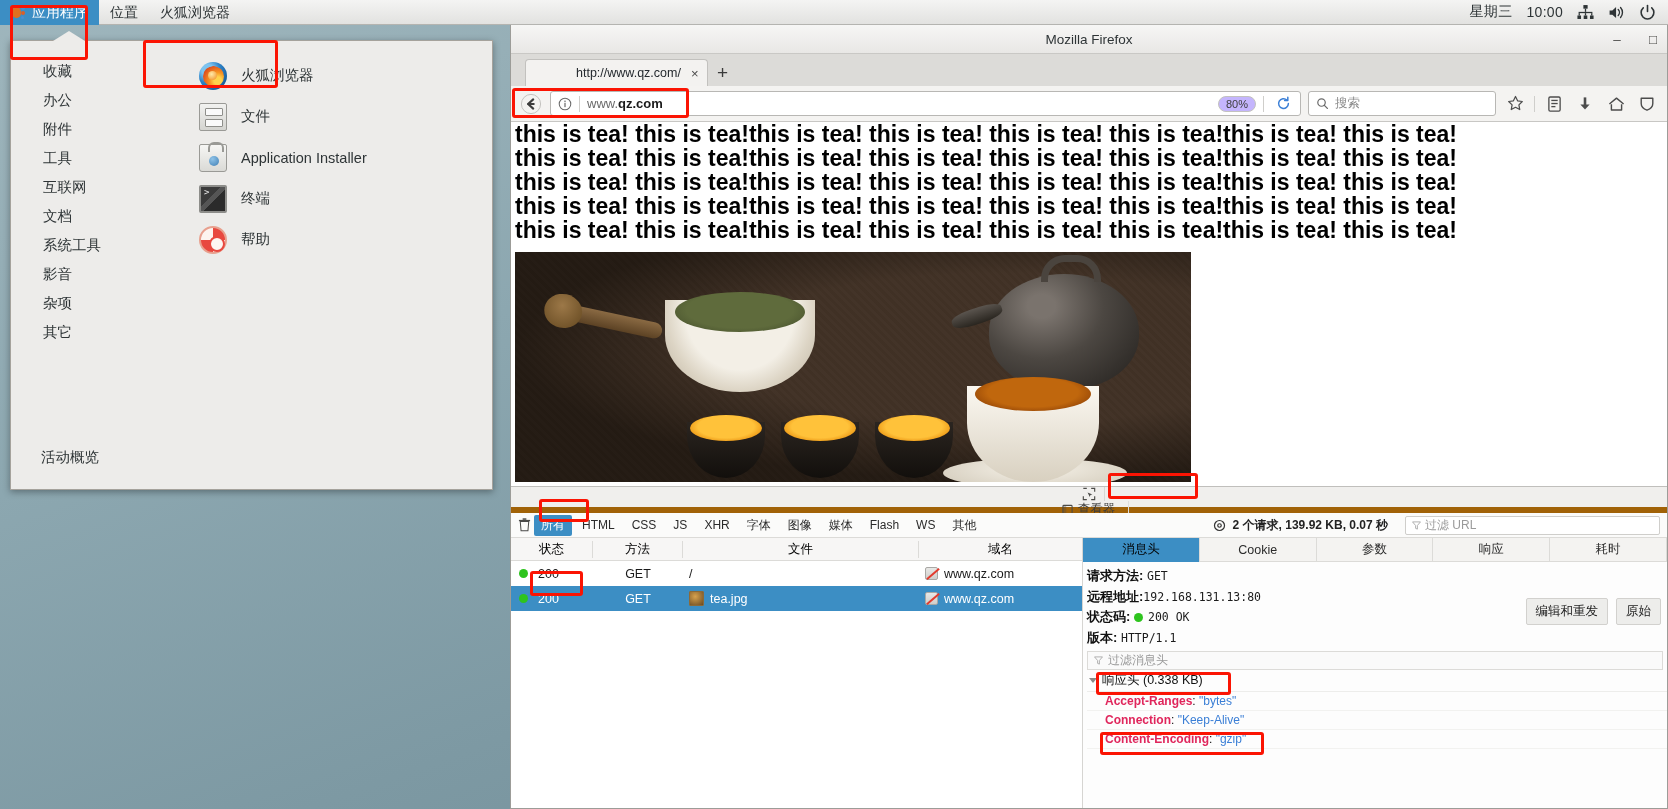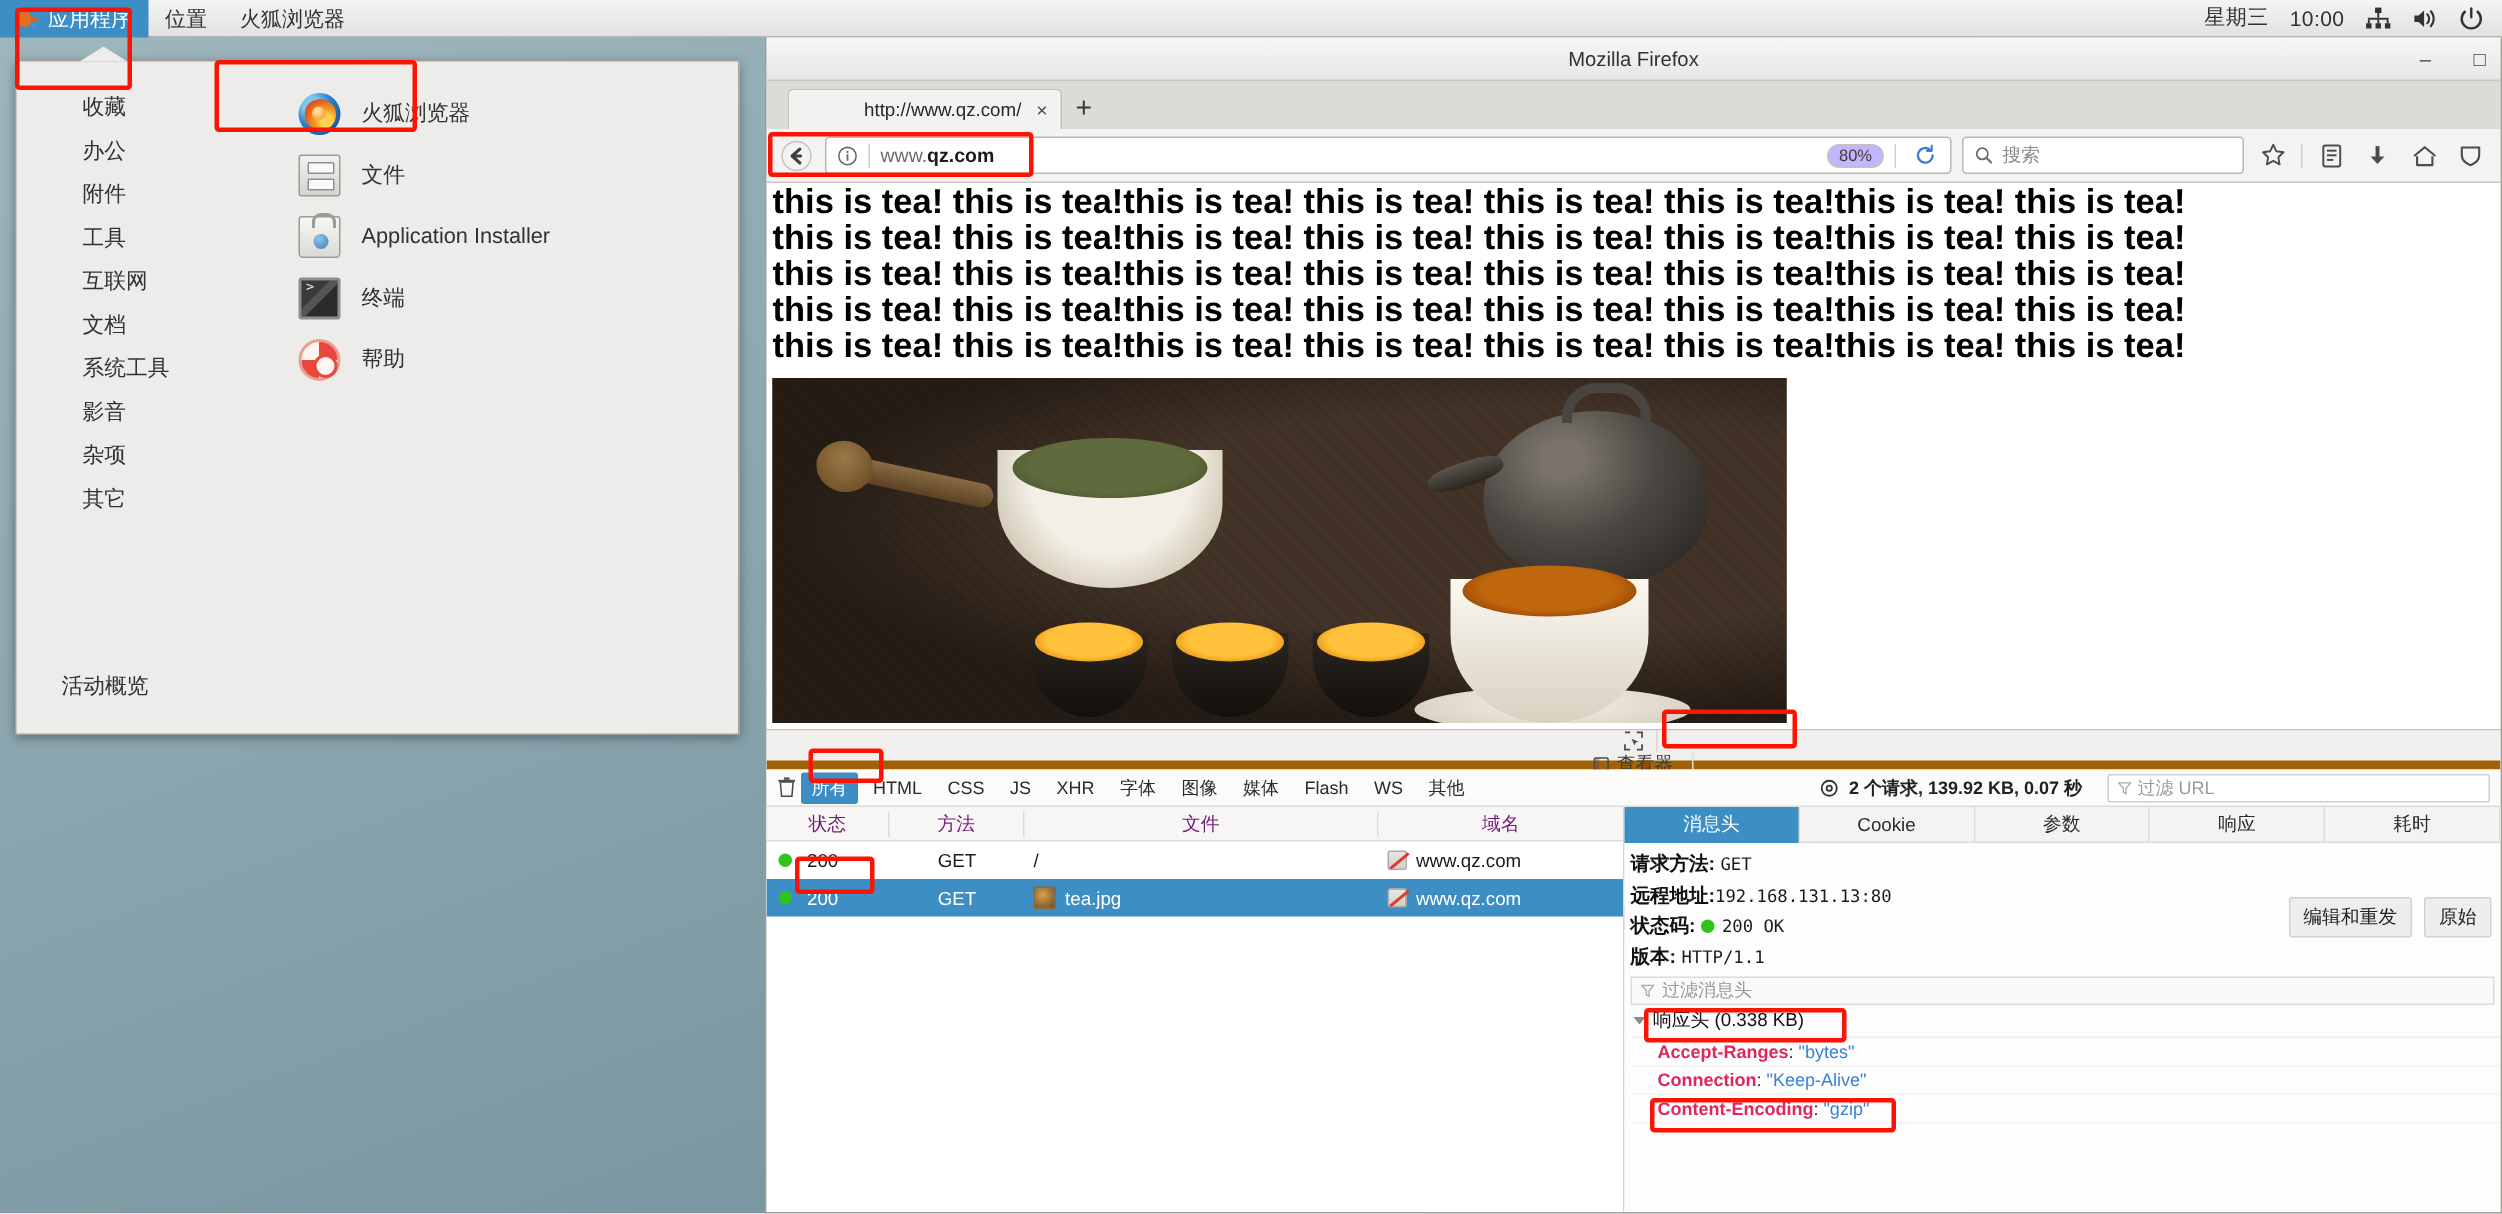--- a/index.html
+++ b/index.html
@@ -41,21 +41,21 @@
     position:absolute; left:10px; top:40px; width:483px; height:450px;
     background:#edecea; border:1px solid #a5a29c; box-shadow:0 2px 7px rgba(0,0,0,.35);
     display:flex;
   }
   #appmenu .arrow{
     position:absolute; left:42px; top:-10px; width:0;height:0;
     border-left:16px solid transparent;border-right:16px solid transparent;
     border-bottom:10px solid #edecea;
   }
   #cats{ width:150px; padding:16px 0 0 0; }
-  .cat{ padding:5px 0 5px 44px; font-size:14.5px; color:#2e3436; }
+  .cat{ padding:5px 0 5px 32px; font-size:14.5px; color:#2e3436; }
   #cats .overview{ position:absolute; left:30px; bottom:22px; font-size:14.5px; color:#2e3436; }
   #apps{ flex:1; padding:14px 0 0 0; position:relative; }
   .app{ display:flex; align-items:center; gap:14px; height:41px; padding-left:38px; font-size:14.5px; color:#2e3436; }
   .appicon{ width:28px; height:28px; flex:0 0 28px; position:relative; }
 
   
   .ff{ border-radius:50%; background:radial-gradient(circle at 32% 30%, #7dc3ef 0 22%, #2f84c8 45%, #1b5f9e 75%, #15486f 100%); }
   .ff:before{ content:""; position:absolute; left:4px; top:4px; width:21px; height:21px; border-radius:50%;
     background:radial-gradient(circle at 70% 70%, #ffd34d 0 18%, #f79422 40%, #e2571e 70%, #c0371a 100%);
     clip-path:polygon(0 18%,52% 0,100% 22%,100% 100%,30% 100%,0 72%); }
@@ -176,21 +176,21 @@
     display:flex; align-items:center; gap:3px; padding:0 7px; font-size:12px; color:#2b2b2b; }
   .fbtn{ padding:2px 7px; border-radius:2px; white-space:nowrap; }
   .fbtn.sel{ background:#3c8ec4; color:#fff; }
   #reqsummary{ margin-left:auto; display:flex; align-items:center; gap:7px; font-weight:700; font-size:12px; color:#222; }
   #urlfilter{ width:255px; height:19px; margin-left:14px; border:1px solid #cfcecb; background:#fff;
     border-radius:2px; display:flex; align-items:center; gap:4px; padding:0 6px; color:#9a9a9a; font-weight:400; }
 
   #dt-body{ flex:1; display:flex; min-height:0; }
   #reqlist{ width:572px; border-right:1px solid #d6d5d2; display:flex; flex-direction:column; background:#fff; }
   #req-head{ height:23px; background:#f7f6f5; border-bottom:1px solid #dcdbd8; display:flex; align-items:center;
-    font-size:12.5px; color:#701a75; }
+    font-size:12.5px; color:#000000; }
   #req-head div{ text-align:center; border-right:1px solid #dcdbd8; }
   .c-status{ width:82px; } .c-method{ width:90px; } .c-file{ width:236px; } .c-domain{ width:163px; border-right:none!important; }
   .reqrow{ height:25px; display:flex; align-items:center; font-size:12.5px; color:#1a1a1a; }
   .reqrow.sel{ background:#3c8ec4; color:#fff; }
   .reqrow .st{ width:82px; display:flex; align-items:center; gap:10px; padding-left:8px; }
   .dot{ width:9px;height:9px;border-radius:50%; background:#2ec41e; flex:0 0 9px; }
   .reqrow .mt{ width:90px; text-align:center; }
   .reqrow .fl{ width:236px; display:flex; align-items:center; gap:6px; padding-left:6px; }
   .thumb{ width:15px;height:15px; border-radius:1px; flex:0 0 15px;
     background:radial-gradient(circle at 40% 35%, #d7a24e, #6b4a22);
@@ -198,21 +198,21 @@
   .reqrow .dm{ width:163px; display:flex; align-items:center; gap:6px; padding-left:6px; }
   .noicon{ width:13px;height:13px; flex:0 0 13px; position:relative;
     background:linear-gradient(#e8e8e6,#cfcecb); border:1px solid #a9a8a5; border-radius:2px; }
   .noicon:after{ content:""; position:absolute; left:-1px; top:5px; width:16px; height:2px; background:#e23b2e; transform:rotate(-40deg); }
 
   #detail{ flex:1; display:flex; flex-direction:column; background:#fdfdfd; min-width:0; }
   #detail-tabs{ height:24px; background:#f4f3f1; border-bottom:1px solid #dcdbd8; display:flex; align-items:center;
     font-size:12.5px; color:#2b2b2b; }
   .dtab{ flex:1; height:24px; display:flex; align-items:center; justify-content:center;
     border-right:1px solid #dcdbd8; white-space:nowrap; }
-  .dtab.sel{ background:#3c8ec4; color:#ffffff;text-align:center; }
+  .dtab.sel{ background:#3c8ec4; color:#000000;text-align:center; }
   #detail-body{ flex:1; padding:4px 0 0 4px; font-size:12px; color:#111; overflow:hidden; position:relative; }
   .kv{ line-height:20.5px; white-space:nowrap; }
   .kv b{ font-weight:700; font-size:13px; }
   .kv span{ font-family:"DejaVu Sans Mono","Liberation Mono",monospace; font-size:11.5px; color:#1b1b1b; }
   #detail-actions{ position:absolute; right:6px; top:36px; display:flex; gap:8px; }
   .actbtn{ background:#ededeb; border:1px solid #d2d1ce; border-radius:2px; padding:4px 9px; font-size:12.5px; color:#222; white-space:nowrap; }
   #hdrfilter{ margin:3px 4px 0 0; height:19px; border:1px solid #dcdbd8; background:#fafafa;
     display:flex; align-items:center; gap:5px; padding:0 6px; color:#999; font-size:12px; }
   .grp{ padding:2px 0 2px 2px; font-size:12.5px; color:#111; border-bottom:1px solid #ededeb; display:flex; align-items:center; gap:5px; }
   .hdrrow{ padding:2px 0 2px 18px; font-size:12px; border-bottom:1px solid #f2f2f0; white-space:nowrap; }

